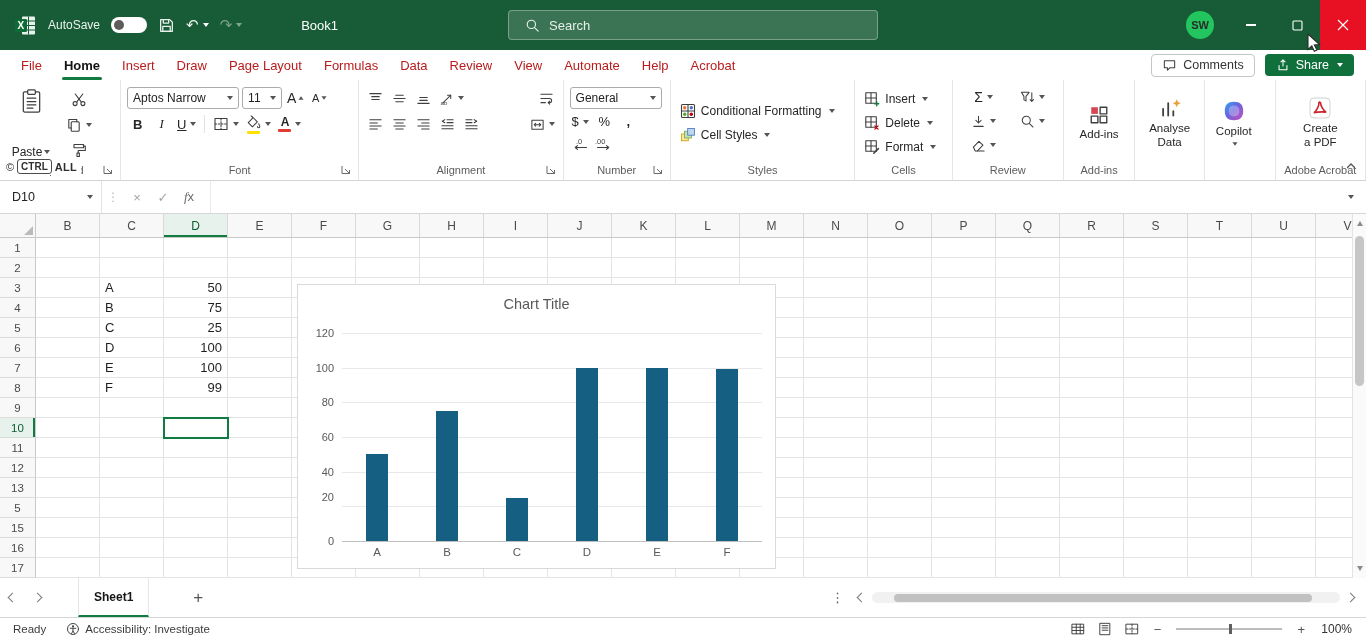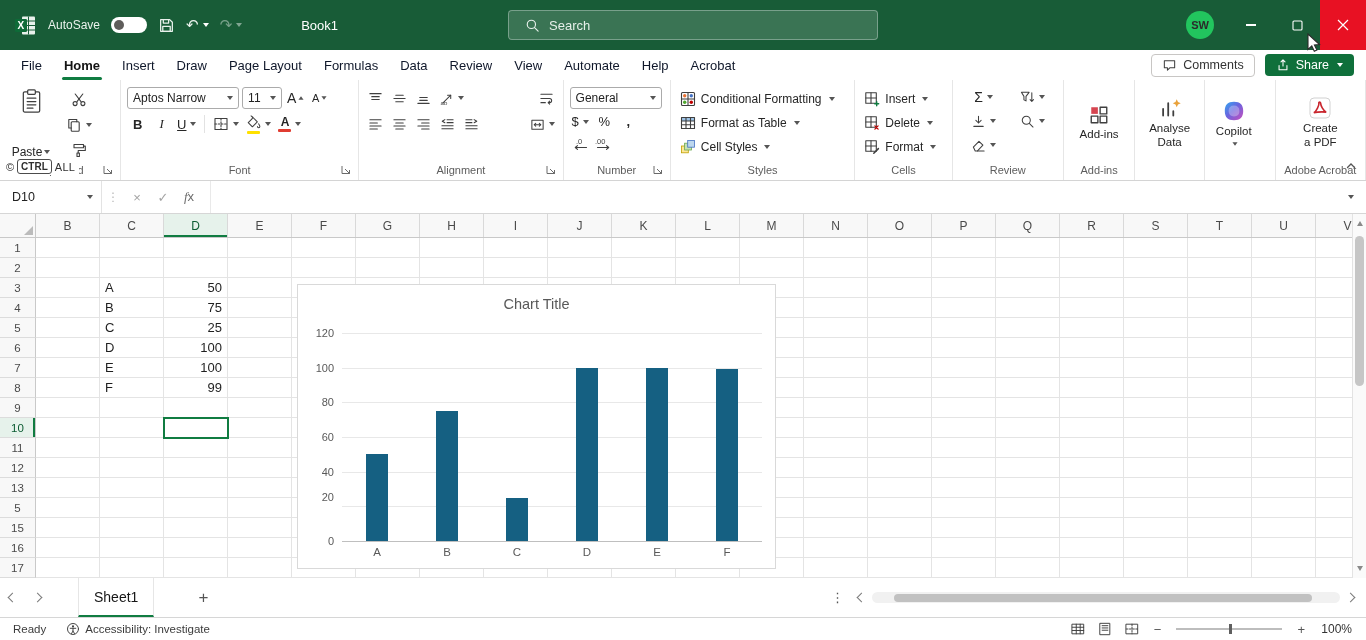--- a/index.html
+++ b/index.html
@@ -20,21 +20,21 @@
 .tb-right{position:absolute;right:0;top:0;height:50px;display:flex;align-items:center}
 .avatar{width:28px;height:28px;border-radius:50%;background:#22c55e;color:#2b2b2b;font-size:11px;font-weight:700;display:flex;align-items:center;justify-content:center;margin-right:14px}
 .winbtn{width:46px;height:50px;display:flex;align-items:center;justify-content:center;cursor:pointer}
 .winbtn .minbar{width:10px;height:1.4px;background:#fff}
 .winbtn.close{background:#E81123}
 .cursor{position:absolute;left:1306px;top:33px;z-index:1000;pointer-events:none}
 
 
 .tabrow{position:absolute;top:50px;left:0;right:0;height:30px;background:#fff;display:flex;align-items:center;padding-left:10px}
 .tablist{display:flex;height:100%}
-.rtab{padding:0 11px;font-size:13px;color:#0f172a;display:flex;align-items:center;position:relative;cursor:pointer;white-space:nowrap}
+.rtab{padding:0 11px;font-size:13px;color:#b91c1c;display:flex;align-items:center;position:relative;cursor:pointer;white-space:nowrap}
 .rtab.active{font-weight:700;color:#141414}
 .rtab.active::after{content:"";position:absolute;left:9px;right:9px;bottom:0;height:3px;background:#107C41;border-radius:2px}
 .tabrow-right{margin-left:auto;display:flex;align-items:center;gap:10px;padding-right:12px}
 .comments-btn{display:flex;align-items:center;gap:6px;border:1px solid #C8C6C4;background:#fff;border-radius:4px;padding:3px 10px;font-size:12.5px;color:#333;font-family:inherit;cursor:pointer}
 .share-btn{display:flex;align-items:center;gap:6px;border:none;background:#0F703B;border-radius:4px;padding:4px 11px;font-size:12.5px;color:#fff;font-family:inherit;cursor:pointer}
 
 
 .ribbon{position:absolute;top:80px;left:0;right:0;height:101px;background:#fff;border-bottom:1px solid #D4D4D4;display:flex;align-items:stretch}
 .rgroup{display:flex;flex-direction:column;border-right:1px solid #E6E6E6;padding:5px 6px 2px}
 .rg-body{flex:1}
@@ -64,21 +64,21 @@
 .fcA{font-size:12px;font-weight:600;line-height:11px}
 .sig{font-size:14px;line-height:14px}
 .numtxt{font-size:13px}
 .editing-grid{display:grid;grid-template-columns:50px 48px;grid-auto-rows:24px;align-items:center}
 .bigbtn{display:flex;flex-direction:column;align-items:center;justify-content:center;gap:3px;font-size:11.5px;color:#262626;text-align:center;padding:2px 5px;border-radius:4px;cursor:pointer;line-height:1.15}
 .collapse-btn{position:absolute;right:9px;top:158px;cursor:pointer;z-index:20}
 
 
 .keys{position:absolute;left:5px;top:158px;z-index:60;display:flex;align-items:center;gap:3px;font-size:11px;color:#2f2f2f;background:#fff;padding:1px 4px 1px 1px}
 .keybox{border:1.5px solid #4c4c4c;border-radius:3px;padding:0 3px;font-weight:700;font-size:10px;line-height:13px}
-.keysuffix{font-weight:400;letter-spacing:.3px}
+.keysuffix{font-weight:700;letter-spacing:.3px}
 
 
 .fbar{position:absolute;top:181px;left:0;right:0;height:33px;background:#fff;border-bottom:1px solid #D6D6D6;display:flex;align-items:center}
 .namebox{width:102px;height:100%;display:flex;align-items:center;justify-content:space-between;padding:0 8px 0 12px;border-right:1px solid #E3E3E3;font-size:12.5px;color:#222;cursor:pointer}
 .fb-dots{color:#b9b9b9;padding:0 5px;font-size:12px}
 .fb-ic{width:26px;text-align:center;color:#a3a3a3;font-size:13px;cursor:pointer}
 .fx{font-size:13px;color:#6d6d6d}
 .fx i{font-family:"Liberation Serif",serif}
 .fb-input{flex:1;height:100%;border-left:1px solid #E9E9E9;margin-left:8px;cursor:text}
 .fb-expand{padding:0 12px;display:flex;align-items:center;cursor:pointer}
@@ -112,21 +112,21 @@
 .ctick{position:absolute;left:8px;width:28px;text-align:right;font-size:11px;color:#595959}
 .cbar{position:absolute;width:22px}
 .clab{position:absolute;top:261px;text-align:center;font-size:11.5px;color:#595959}
 
 
 .sheetbar{position:absolute;left:0;right:0;top:578px;height:39px;background:#fff;display:flex;align-items:center}
 .snav{padding:0 9px;display:flex;align-items:center;cursor:pointer}
 .chev{width:7px;height:7px;border-left:1.6px solid #7a7a7a;border-bottom:1.6px solid #7a7a7a;display:inline-block}
 .chev.l{transform:rotate(45deg)}
 .chev.r{transform:rotate(225deg)}
-.stab{margin-left:28px;padding:0 15px;height:100%;display:flex;align-items:center;font-size:14px;font-weight:400;color:#161616;border-bottom:2.5px solid #107C41;border-left:1px solid #E6E6E6;border-right:1px solid #E6E6E6;cursor:pointer}
+.stab{margin-left:28px;padding:0 15px;height:100%;display:flex;align-items:center;font-size:12px;font-weight:700;color:#161616;border-bottom:2.5px solid #107C41;border-left:1px solid #E6E6E6;border-right:1px solid #E6E6E6;cursor:pointer}
 .newsheet{margin-left:38px;font-size:17px;color:#555;cursor:pointer;padding:0 6px}
 .sheet-more{margin-left:auto;color:#555;font-size:13px;padding:0 10px;cursor:pointer}
 .hscroll{display:flex;align-items:center;width:512px;gap:3px;padding-right:8px}
 .htrack{flex:1;height:11px;background:#F1F1F1;border-radius:6px;position:relative;cursor:pointer}
 .hthumb{position:absolute;left:22px;right:28px;top:1.5px;height:8px;background:#C1C1C1;border-radius:4px;cursor:grab}
 
 
 .statusbar{position:absolute;left:0;right:0;top:617px;height:23px;background:#fff;border-top:1px solid #D6D6D6;display:flex;align-items:center;font-size:11.5px;color:#3c3c3c}
 .sb-left{display:flex;align-items:center;gap:20px;padding-left:13px}
 .sb-acc{display:flex;align-items:center;gap:5px;cursor:pointer}
@@ -536,31 +536,20 @@
             <svg width="16" height="16" viewBox="0 0 16 16" fill="none" stroke="#3f3f3f" stroke-width="1.1" stroke-linecap="round" stroke-linejoin="round">
               <rect x="1.5" y="1.5" width="13" height="13" rx="1"></rect>
               <path d="M1.5 8h13M8 1.5v13"></path>
               <circle cx="4.7" cy="4.7" r="1.7" fill="#E97132" stroke="none"></circle>
               <circle cx="11.3" cy="4.7" r="1.7" fill="#4472C4" stroke="none"></circle>
               <circle cx="4.7" cy="11.3" r="1.7" fill="#4EA72E" stroke="none"></circle>
               <circle cx="11.3" cy="11.3" r="1.7" fill="#C00000" stroke="none"></circle>
             </svg>
           </span>
           <span>Conditional Formatting</span>
-          <span class="caret"></span>
-        </div>
-      <div class="srow">
-          <span style="display:flex">
-            <svg width="16" height="16" viewBox="0 0 16 16" fill="none" stroke="#3f3f3f" stroke-width="1.1" stroke-linecap="round" stroke-linejoin="round">
-              <rect x="1.5" y="2.5" width="13" height="3.5" fill="#9DC3E6" stroke="none"></rect>
-              <rect x="1.5" y="2.5" width="13" height="11"></rect>
-              <path d="M1.5 6h13M1.5 9.7h13M6 2.5v11M10.5 2.5v11"></path>
-            </svg>
-          </span>
-          <span>Format as Table</span>
           <span class="caret"></span>
         </div>
       <div class="srow">
           <span style="display:flex">
             <svg width="16" height="16" viewBox="0 0 16 16">
               <rect x="1.5" y="7" width="6.8" height="6.8" fill="#FFE699" stroke="#BFA100" stroke-width=".8"></rect>
               <rect x="4.6" y="4.2" width="6.8" height="6.8" fill="#C6E0B4" stroke="#6AA84F" stroke-width=".8"></rect>
               <rect x="7.7" y="1.4" width="6.8" height="6.8" fill="#BDD7EE" stroke="#4472C4" stroke-width=".8"></rect>
             </svg>
           </span>

